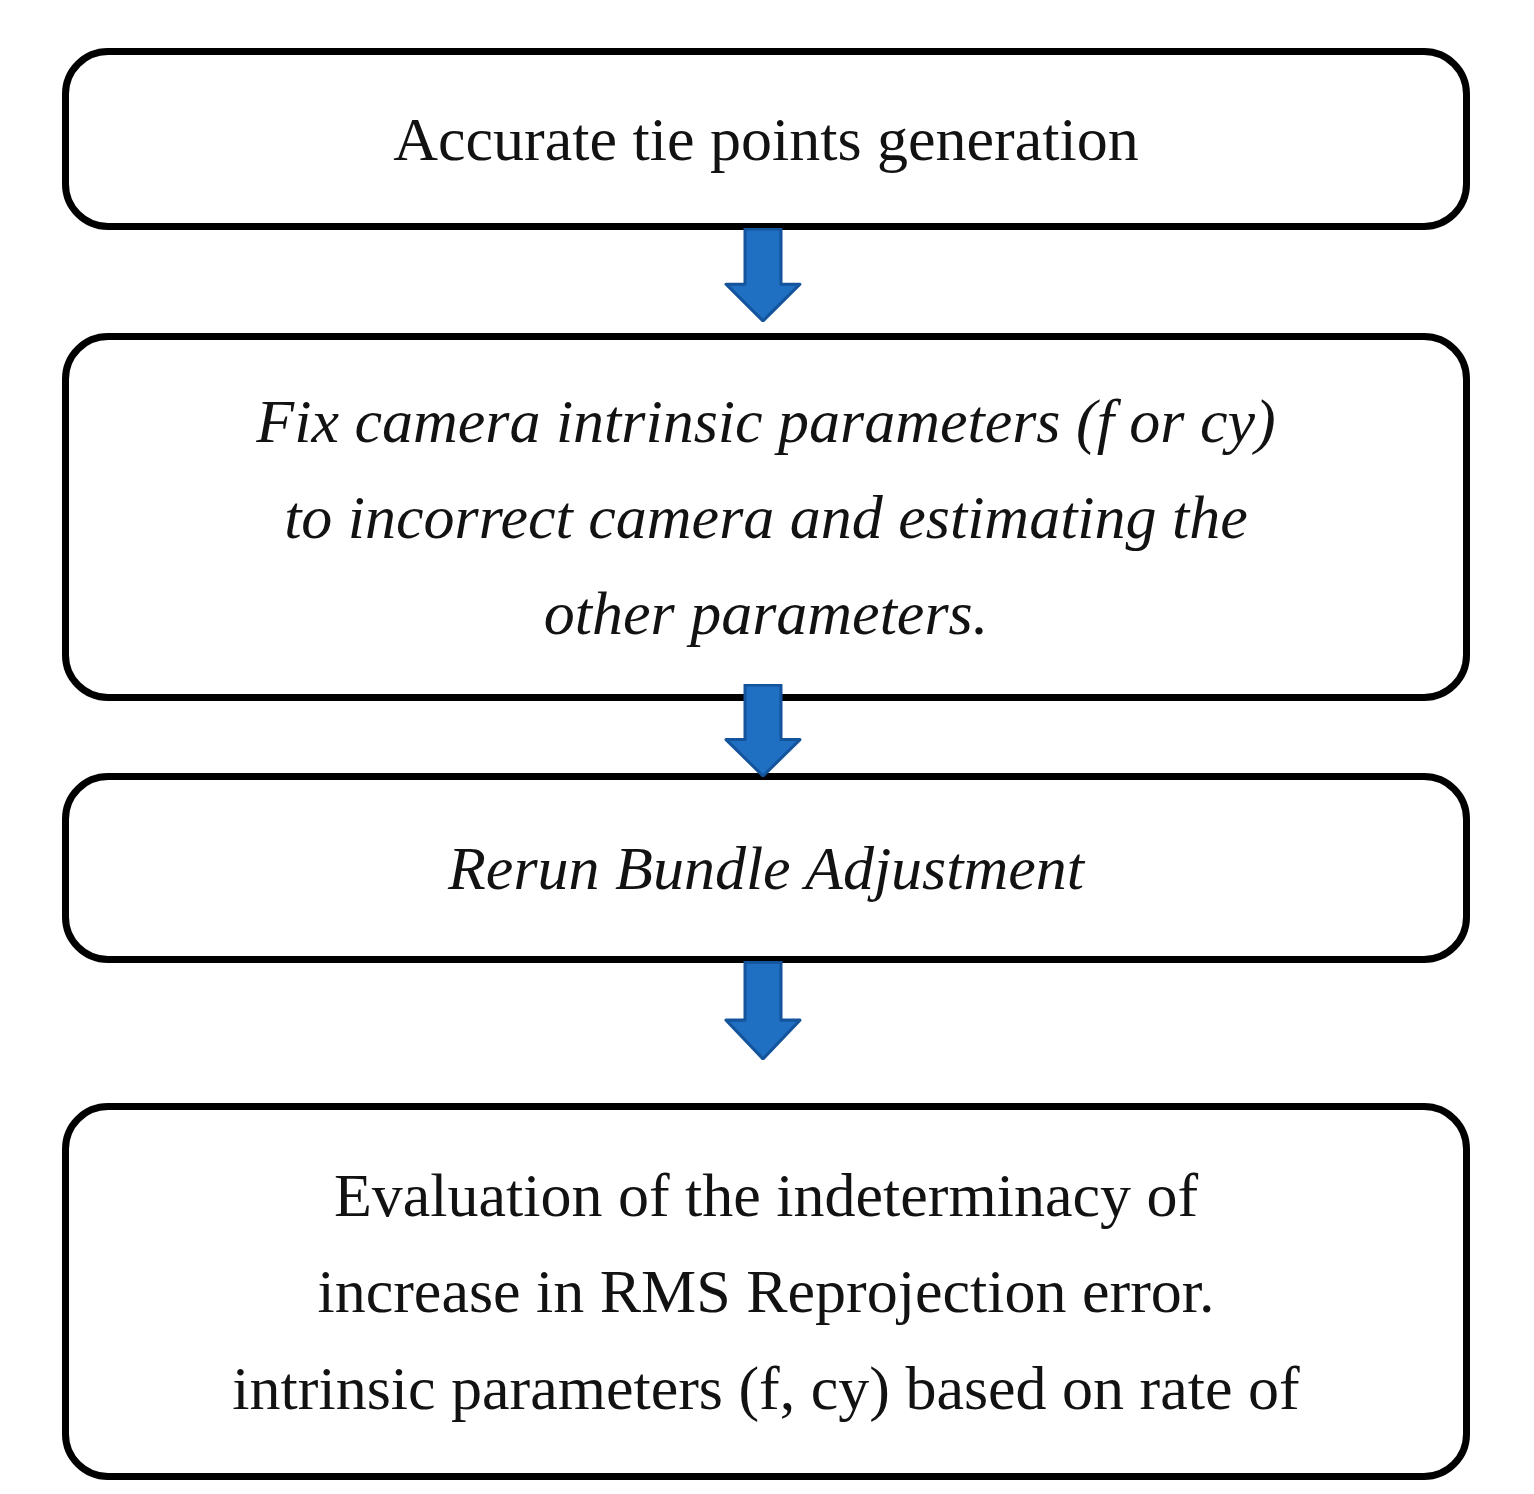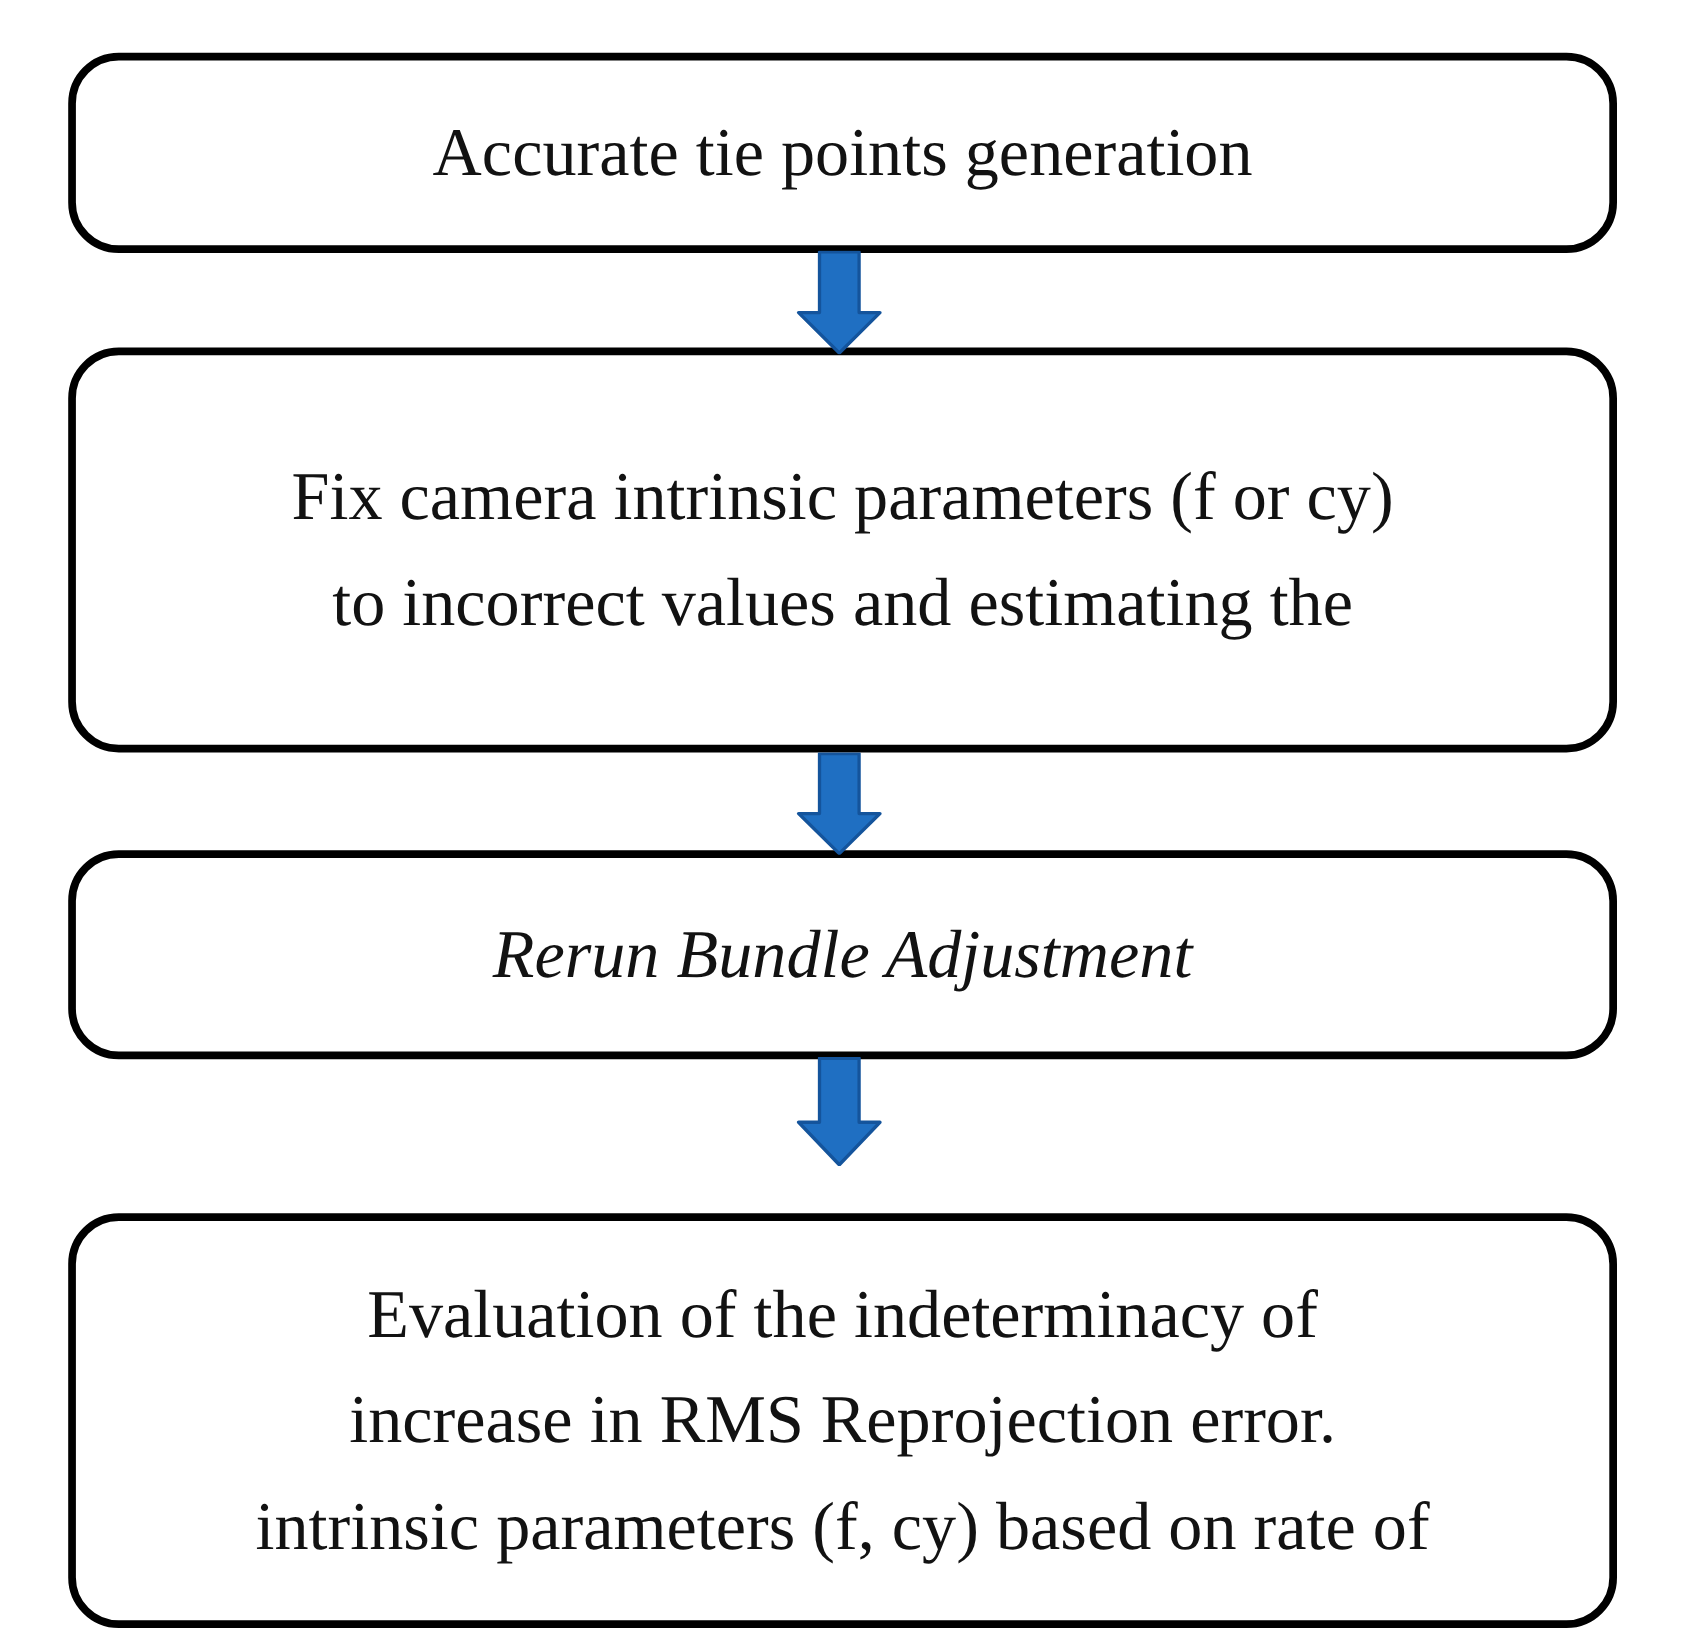--- a/index.html
+++ b/index.html
@@ -24,21 +24,21 @@
     flex-direction: column;
     align-items: center;
     justify-content: center;
     text-align: right;
     font-size: 62px;
     line-height: 1.55;
     z-index: 1;
   }
   .flow-box .line { display: block; white-space: nowrap; }
   #box-tie-points    { top: 48px;   height: 182px; }
-  #box-fix-params    { top: 316px;  height: 368px; }
+  #box-fix-params    { top: 333px;  height: 368px; font-style: italic; }
   #box-rerun-ba      { top: 773px;  height: 190px; font-style: italic; }
   #box-evaluation    { top: 1056px; height: 377px; margin-top: 47px; }
 
   .flow-arrow {
     position: absolute;
     left: 723px;
     width: 80px;
     z-index: 2;
   }
   #arrow-1 { top: 228px; height: 94px; }
@@ -56,21 +56,22 @@
   </div>
 
   <div class="flow-arrow" id="arrow-1">
     <svg viewBox="0 0 80 92" preserveAspectRatio="none" aria-hidden="true">
       <polygon points="22,1 58,1 58,55 77,55 40,91 3,55 22,55" stroke-width="3" stroke-linejoin="round" fill="#1f6fc2" stroke="#14549c"></polygon>
     </svg>
   </div>
 
   <div class="flow-box" id="box-fix-params">
     <span class="line">Fix camera intrinsic parameters (f or cy)</span>
-    <span class="line">to incorrect values and estimating the</span>
+    <span class="line">to incorrect camera and estimating the</span>
+    <span class="line">other parameters.</span>
   </div>
 
   <div class="flow-arrow" id="arrow-2">
     <svg viewBox="0 0 80 92" preserveAspectRatio="none" aria-hidden="true">
       <polygon points="22,1 58,1 58,55 77,55 40,91 3,55 22,55" stroke-width="3" stroke-linejoin="round" fill="#1f6fc2" stroke="#14549c"></polygon>
     </svg>
   </div>
 
   <div class="flow-box" id="box-rerun-ba">
     <span class="line">Rerun Bundle Adjustment</span>

